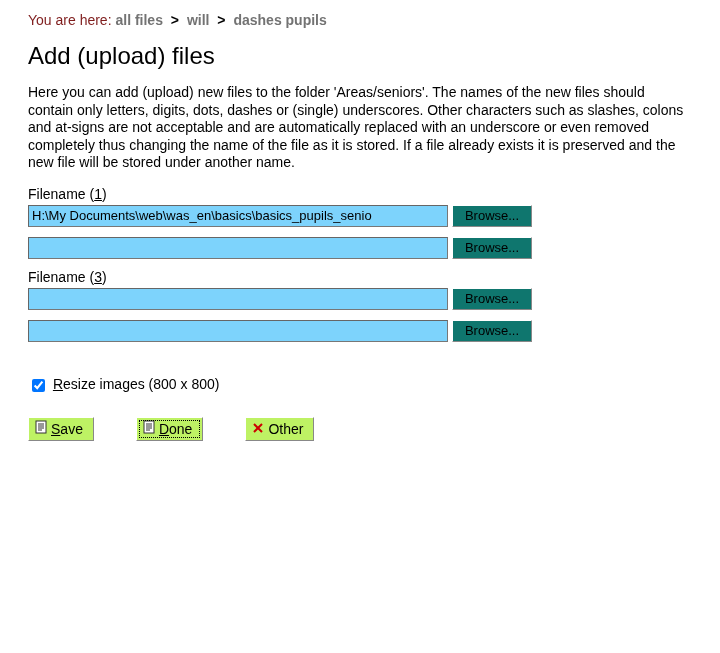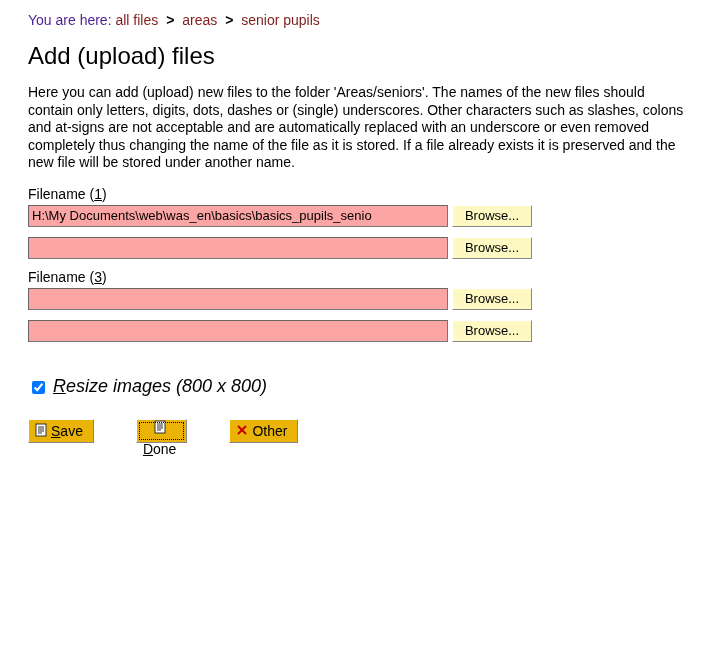--- a/index.html
+++ b/index.html
@@ -13,31 +13,31 @@
   .page {
     width: 720px;
     padding: 12px 28px 30px 28px;
     box-sizing: border-box;
   }
   .breadcrumb {
     font-size: 14px;
     margin-bottom: 14px;
   }
   .breadcrumb a {
-    color: #7f1d1d;
+    color: #737373;
     text-decoration: none;
-    font-weight: normal;
+    font-weight: bold;
   }
   .breadcrumb .sep {
     color: #000;
     font-weight: bold;
     padding: 0 4px;
   }
   .breadcrumb .prefix {
-    color: #4c1d95;
+    color: #7f1d1d;
   }
   h1.title {
     font-size: 24px;
     font-weight: normal;
     margin: 0 0 14px 0;
   }
   .intro p {
     margin: 0 0 14px 0;
     line-height: 1.25;
   }
@@ -51,77 +51,75 @@
     text-decoration: underline;
   }
   .file-inputs {
     display: flex;
     align-items: stretch;
   }
   .file-text {
     flex: 0 0 420px;
     width: 420px;
     height: 22px;
-    background: #fca5a5;
+    background: #7dd3fc;
     border: 1px solid #777;
     border-top-color: #666;
     border-left-color: #666;
     font-family: Arial, Helvetica, sans-serif;
     font-size: 13px;
     padding: 0 3px;
     box-sizing: border-box;
   }
   .browse-btn {
     width: 80px;
     height: 22px;
     margin-left: 4px;
-    background: #fef9c3;
+    background: #0f766e;
     border: 1px solid #888;
     border-top-color: #fff;
     border-left-color: #fff;
     font-family: Arial, Helvetica, sans-serif;
     font-size: 13px;
     padding: 0;
     cursor: pointer;
     box-sizing: border-box;
   }
   .resize-row {
     margin-top: 34px;
   }
   .resize-row label {
-    font-size: 18px;
-    font-style: italic;
+    font-size: 14px;
   }
   .resize-row .ul {
     text-decoration: underline;
   }
   .buttons-row {
     margin-top: 22px;
     display: flex;
     gap: 42px;
   }
   .action-btn {
     height: 24px;
-    background: #eab308;
+    background: #bef264;
     border: 1px solid #888;
     border-top-color: #fff;
     border-left-color: #fff;
     font-family: Arial, Helvetica, sans-serif;
     font-size: 14px;
     padding: 0 10px 0 6px;
     cursor: pointer;
     display: inline-flex;
     align-items: center;
     gap: 4px;
     box-sizing: border-box;
   }
   .action-btn.focused {
     outline: 1px dotted #000;
     outline-offset: -4px;
-    flex-direction: column;
   }
   .ul {
     text-decoration: underline;
   }
   .icon {
     display: inline-block;
     vertical-align: middle;
   }
   input[type="checkbox"] {
     vertical-align: middle;
@@ -130,23 +128,23 @@
 </style>
 </head>
 <body>
 
 <div class="page">
 
   <div class="breadcrumb">
     <span class="prefix">You are here: </span>
     <a href="#">all files</a>
     <span class="sep">&gt;</span>
-    <a href="#">areas</a>
+    <a href="#">will</a>
     <span class="sep">&gt;</span>
-    <a href="#">senior pupils</a>
+    <a href="#">dashes pupils</a>
   </div>
 
   <h1 class="title">Add (upload) files</h1>
 
   <div class="intro">
     <p>Here you can add (upload) new files to the folder 'Areas/seniors'. The names of the new files should contain only letters, digits, dots, dashes or (single) underscores. Other characters such as slashes, colons and at-signs are not acceptable and are automatically replaced with an underscore or even removed completely thus changing the name of the file as it is stored. If a file already exists it is preserved and the new file will be stored under another name.</p>
   </div>
 
   <div class="filename-row">
     <div class="filename-label">

